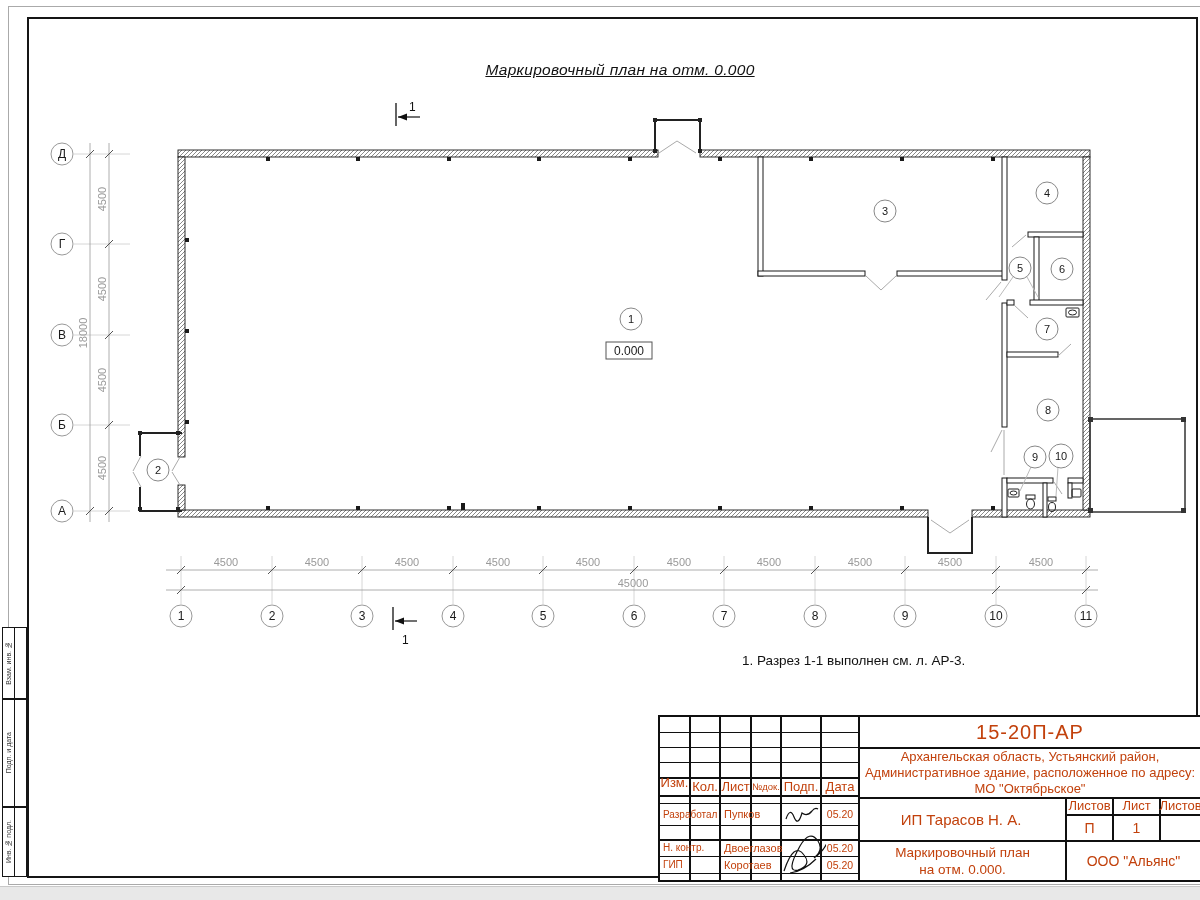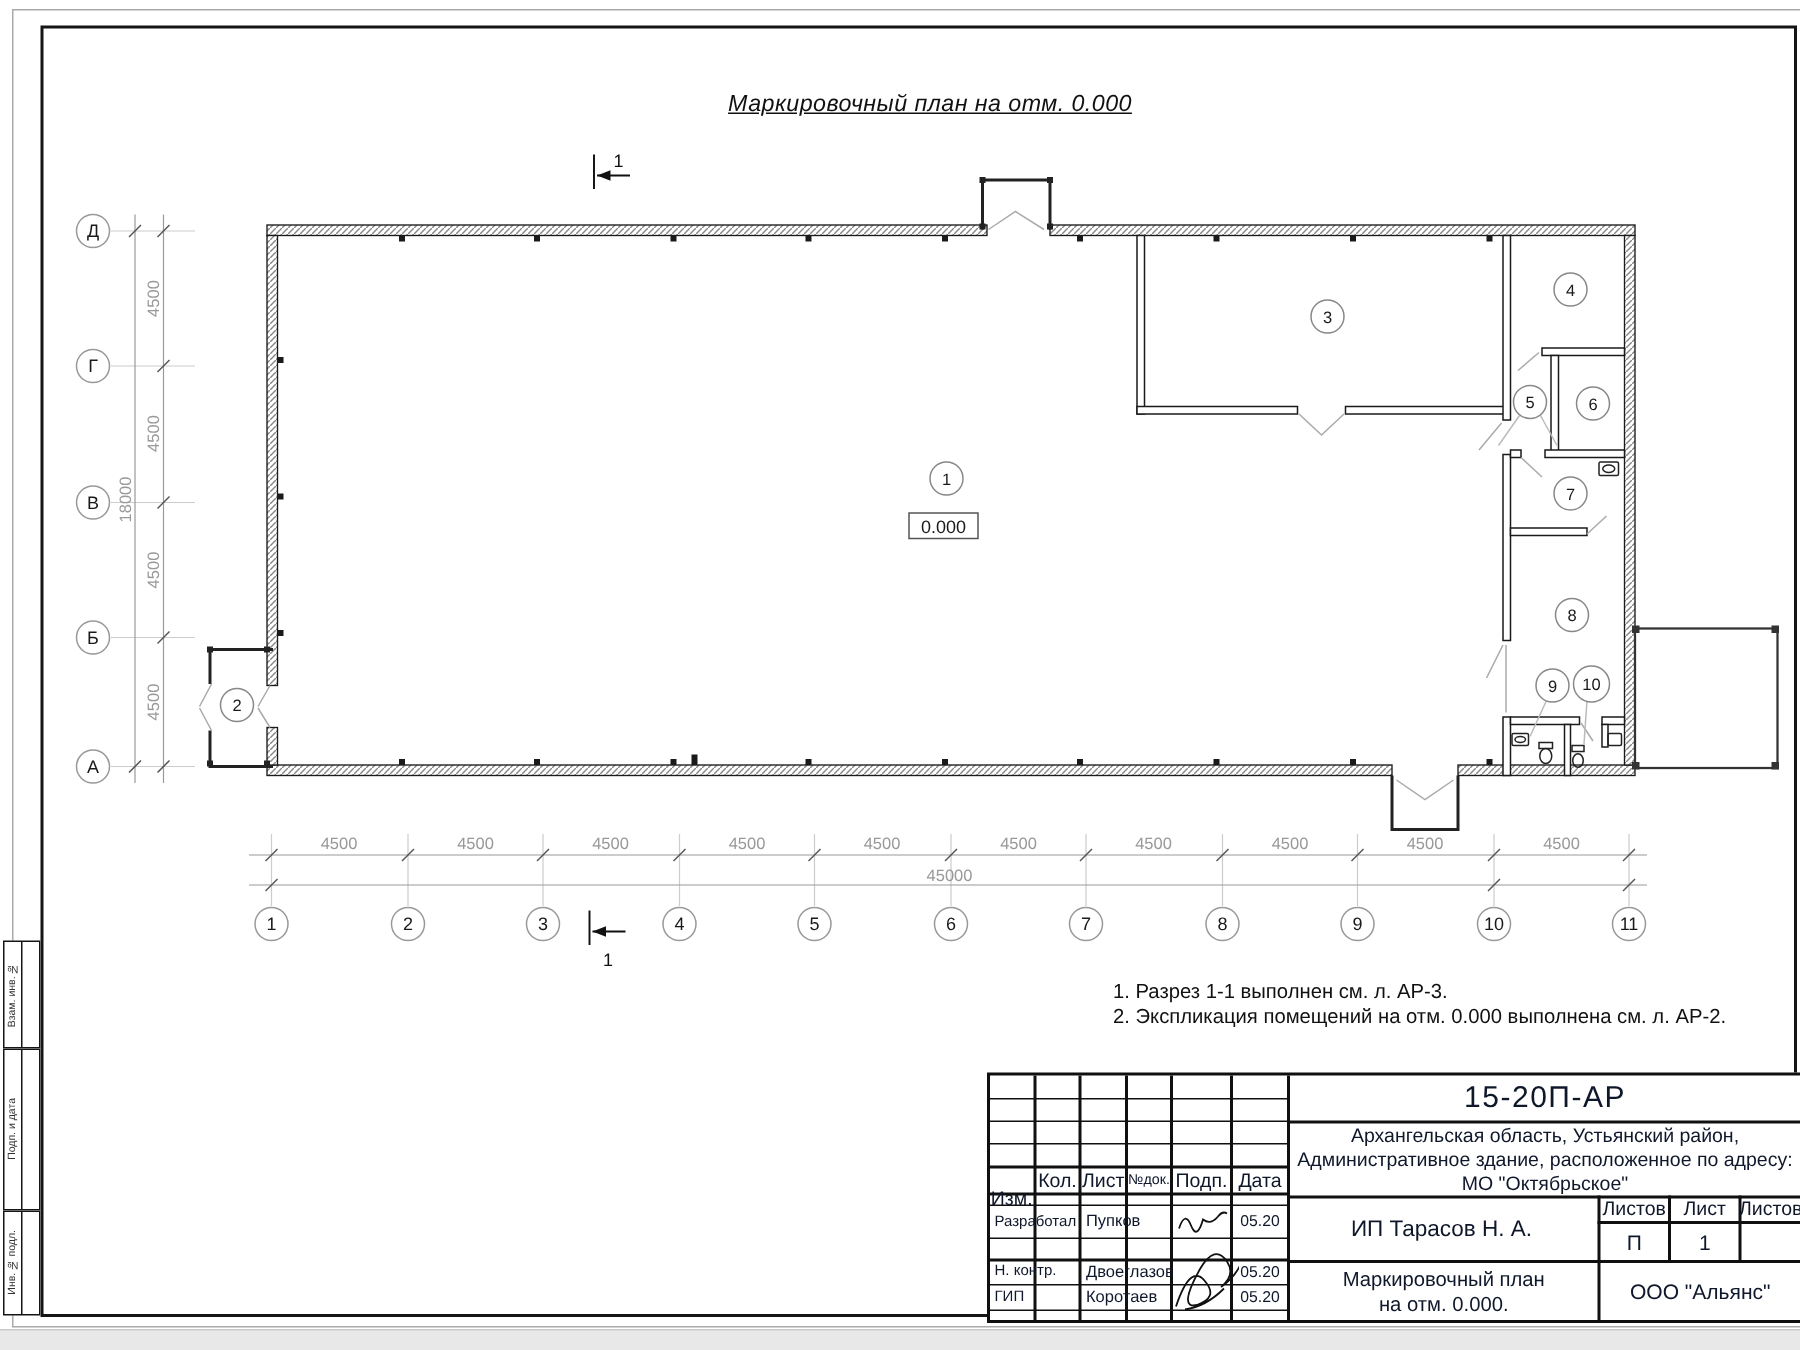--- a/index.html
+++ b/index.html
@@ -9,21 +9,21 @@
   .outer-border-left{left:8px;top:6px;width:1px;height:878px;background:#aaa;}
   .outer-border-top{left:8px;top:6px;width:1192px;height:1px;background:#aaa;}
   .outer-border-bottom{left:8px;top:884px;width:1192px;height:1px;background:#aaa;}
   #frame{left:27px;top:17px;width:1171px;height:861px;border:2px solid #151515;box-sizing:border-box;}
   #plansvg{left:0;top:0;}
   #draw-title{left:420px;top:61px;width:400px;text-align:center;font-size:15.5px;font-style:italic;
               color:#111;text-decoration:underline;letter-spacing:.3px;}
   #notes{left:742px;top:652px;font-size:13.5px;color:#111;line-height:17px;white-space:nowrap;}
   
   #tblock{left:658px;top:715px;width:540px;height:163px;border:2px solid #101010;box-sizing:content-box;background:#fff;}
-  #tblock .cell{position:absolute;box-sizing:border-box;color:#0f172a;}
+  #tblock .cell{position:absolute;box-sizing:border-box;color:#c2410c;}
   .vline{position:absolute;background:#101010;}
   .hline{position:absolute;background:#101010;}
   .c-center{display:flex;align-items:center;justify-content:center;text-align:center;}
   .c-left{display:flex;align-items:center;justify-content:flex-start;padding-left:3px;text-align:left;}
   
   .sidebox{border:1px solid #151515;box-sizing:border-box;background:#fff;}
   .sidebox .lab{position:absolute;left:0;top:0;width:12px;height:100%;border-right:1px solid #151515;
       box-sizing:border-box;display:flex;align-items:center;justify-content:center;}
   .lab span{writing-mode:vertical-rl;transform:rotate(180deg);font-size:7px;color:#333;white-space:nowrap;}
   #bottomband{left:0;top:886px;width:1200px;height:14px;background:#e8e8e8;border-top:1px solid #c9c9c9;box-sizing:border-box;}
@@ -334,21 +334,20 @@
         <text class="axtxt" x="62" y="429" text-anchor="middle">Б</text>
       <circle cx="62" cy="511" r="11" fill="#fff" stroke="#999"></circle>
         <text class="axtxt" x="62" y="515" text-anchor="middle">А</text>
     </g>
   </svg>
 
   <div class="abs" id="draw-title">Маркировочный план на отм. 0.000</div>
 
   <div class="abs" id="notes">
     <div>1. Разрез 1-1 выполнен см. л. АР-3.</div>
-    <div>2. Экспликация помещений на отм. 0.000 выполнена см. л. АР-2.</div>
   </div>
 
   <div class="abs" id="tblock" style="position:absolute;">
 
     <div class="vline" style="left:29px;top:0;width:2px;height:163px;"></div>
     <div class="vline" style="left:59px;top:0;width:2px;height:163px;"></div>
     <div class="vline" style="left:90px;top:0;width:2px;height:163px;"></div>
     <div class="vline" style="left:120px;top:0;width:2px;height:163px;"></div>
     <div class="vline" style="left:160px;top:0;width:2px;height:163px;"></div>
     <div class="vline" style="left:198px;top:0;width:2px;height:163px;"></div>
@@ -366,21 +365,21 @@
     <div class="hline" style="left:0;top:108px;width:200px;height:1px;"></div>
     <div class="hline" style="left:0;top:122px;width:200px;height:2px;"></div>
     <div class="hline" style="left:0;top:139px;width:200px;height:1px;"></div>
     <div class="hline" style="left:0;top:156px;width:200px;height:1px;"></div>
 
     <div class="hline" style="left:200px;top:30px;width:340px;height:2px;"></div>
     <div class="hline" style="left:200px;top:80px;width:340px;height:2px;"></div>
     <div class="hline" style="left:405px;top:97px;width:135px;height:2px;"></div>
     <div class="hline" style="left:200px;top:123px;width:340px;height:2px;"></div>
 
-    <div class="cell c-center" style="left:0;top:72px;width:29px;height:18px;font-size:13px;">Изм.</div>
+    <div class="cell c-center" style="left:0;top:56px;width:29px;height:18px;font-size:13px;">Изм.</div>
     <div class="cell c-center" style="left:31px;top:60px;width:28px;height:18px;font-size:13px;">Кол.</div>
     <div class="cell c-center" style="left:92px;top:60px;width:28px;height:18px;font-size:9.5px;">№док.</div>
     <div class="cell c-center" style="left:61px;top:60px;width:29px;height:18px;font-size:13px;">Лист</div>
     <div class="cell c-center" style="left:122px;top:60px;width:38px;height:18px;font-size:13px;">Подп.</div>
     <div class="cell c-center" style="left:162px;top:60px;width:36px;height:18px;font-size:13px;">Дата</div>
 
     <div class="cell c-left" style="left:0;top:86px;width:59px;height:22px;font-size:10px;">Разработал</div>
     <div class="cell c-left" style="left:61px;top:86px;width:36px;height:22px;font-size:11px;">Пупков</div>
     <div class="cell c-center" style="left:162px;top:86px;width:36px;height:22px;font-size:10.5px;">05.20</div>
 

